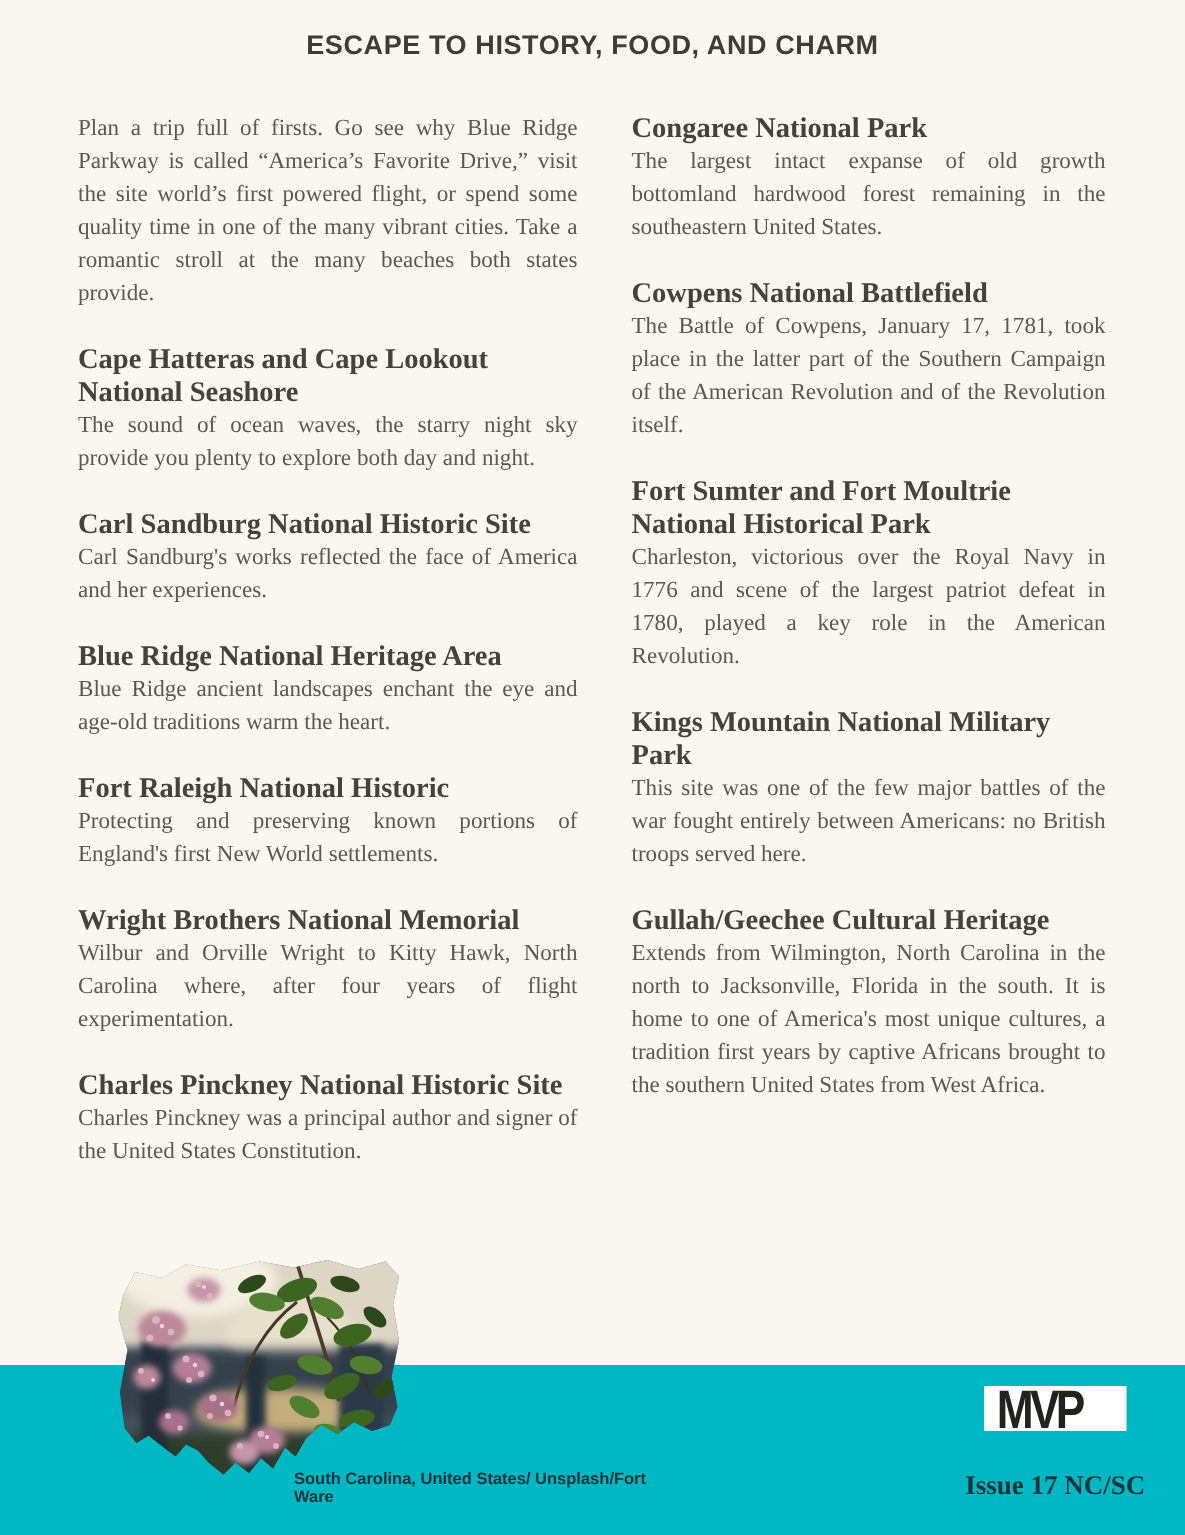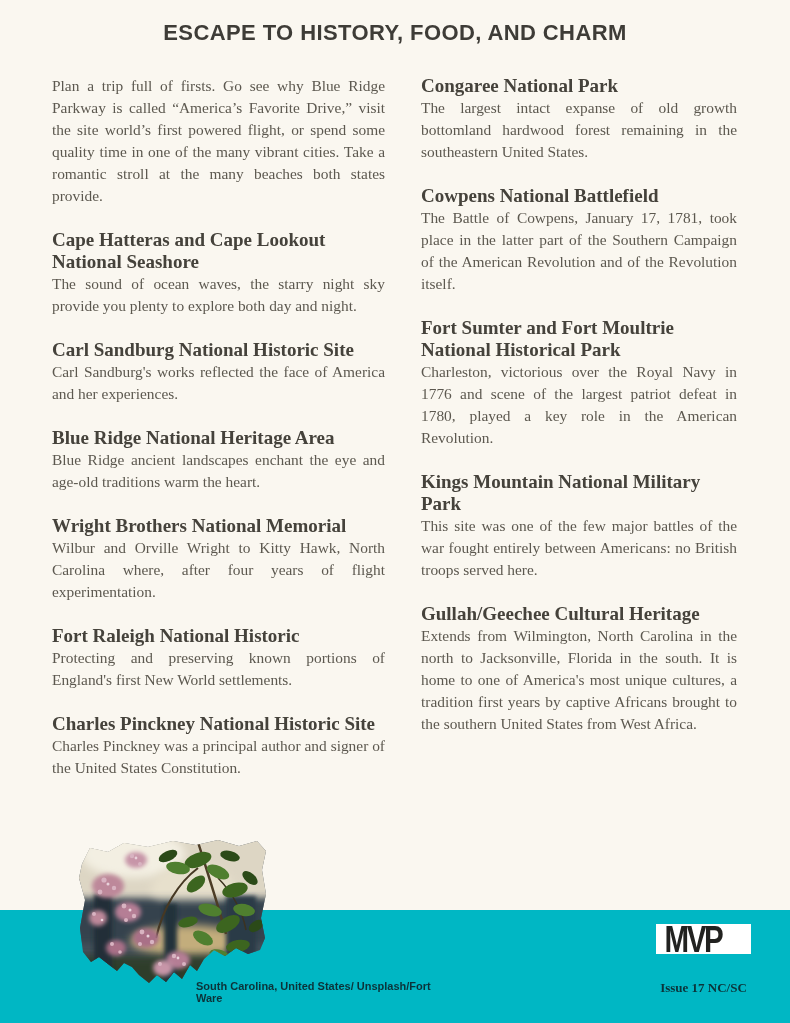--- a/index.html
+++ b/index.html
@@ -5,21 +5,21 @@
   html,body{margin:0;padding:0;}
   body{
     width:790px;height:1023px;position:relative;overflow:hidden;
     background:#faf7f0;
     font-family:"Liberation Serif", serif;
   }
   .page-title{
     position:absolute;top:20px;left:0;width:790px;margin:0;
     text-align:center;
     font-family:"Liberation Sans", sans-serif;
-    font-size:22px;font-weight:800;letter-spacing:0.4px;
+    font-size:18px;font-weight:800;letter-spacing:0.4px;
     color:#3e3c37;
   }
   .column{
     position:absolute;top:75px;
     font-size:15.4px;line-height:22px;color:#5c584f;
     text-align:justify;
   }
   .column-left{left:52px;width:333px;}
   .column-right{left:421px;width:316px;}
   .intro-paragraph{margin:0 0 22px 0;}
@@ -57,21 +57,21 @@
   .mvp-logo-tagline{
     font-family:"Liberation Sans", sans-serif;
     font-size:5.6px;font-weight:700;letter-spacing:0.4px;
     color:#8f8f8d;white-space:nowrap;line-height:7px;
   }
   .mvp-logo-tagline .tagline-red{color:#c42127;}
   .issue-label{
     position:absolute;left:641px;top:980px;width:125px;
     text-align:center;
     font-family:"Liberation Serif", serif;
-    font-size:13px;font-weight:700;color:#0b343a;
+    font-size:18px;font-weight:700;color:#0b343a;
   }
 </style>
 </head>
 <body>
 
 <h1 class="page-title">ESCAPE TO HISTORY, FOOD, AND CHARM</h1>
 
 <div class="column column-left">
   <p class="intro-paragraph">Plan a trip full of firsts. Go see why Blue Ridge Parkway is called “America’s Favorite Drive,” visit the site world’s first powered flight, or spend some quality time in one of the many vibrant cities. Take a romantic stroll at the many beaches both states provide.</p>
   <div>
@@ -81,26 +81,26 @@
       </section>
       <section class="park-section">
         <h3 class="park-heading">Carl Sandburg National Historic Site</h3>
         <p class="park-body">Carl Sandburg's works reflected the face of America and her experiences.</p>
       </section>
       <section class="park-section">
         <h3 class="park-heading">Blue Ridge National Heritage Area</h3>
         <p class="park-body">Blue Ridge ancient landscapes enchant the eye and age-old traditions warm the heart.</p>
       </section>
       <section class="park-section">
+        <h3 class="park-heading">Fort Raleigh National Historic</h3>
+        <p class="park-body">Protecting and preserving known portions of England's first New World settlements.</p>
+      </section>
+      <section class="park-section">
         <h3 class="park-heading">Wright Brothers National Memorial</h3>
         <p class="park-body">Wilbur and Orville Wright to Kitty Hawk, North Carolina where, after four years of flight experimentation.</p>
-      </section>
-      <section class="park-section">
-        <h3 class="park-heading">Fort Raleigh National Historic</h3>
-        <p class="park-body">Protecting and preserving known portions of England's first New World settlements.</p>
       </section>
       <section class="park-section">
         <h3 class="park-heading">Charles Pinckney National Historic Site</h3>
         <p class="park-body">Charles Pinckney was a principal author and signer of the United States Constitution.</p>
       </section>
     </div>
 </div>
 
 <div class="column column-right">
   <div>

